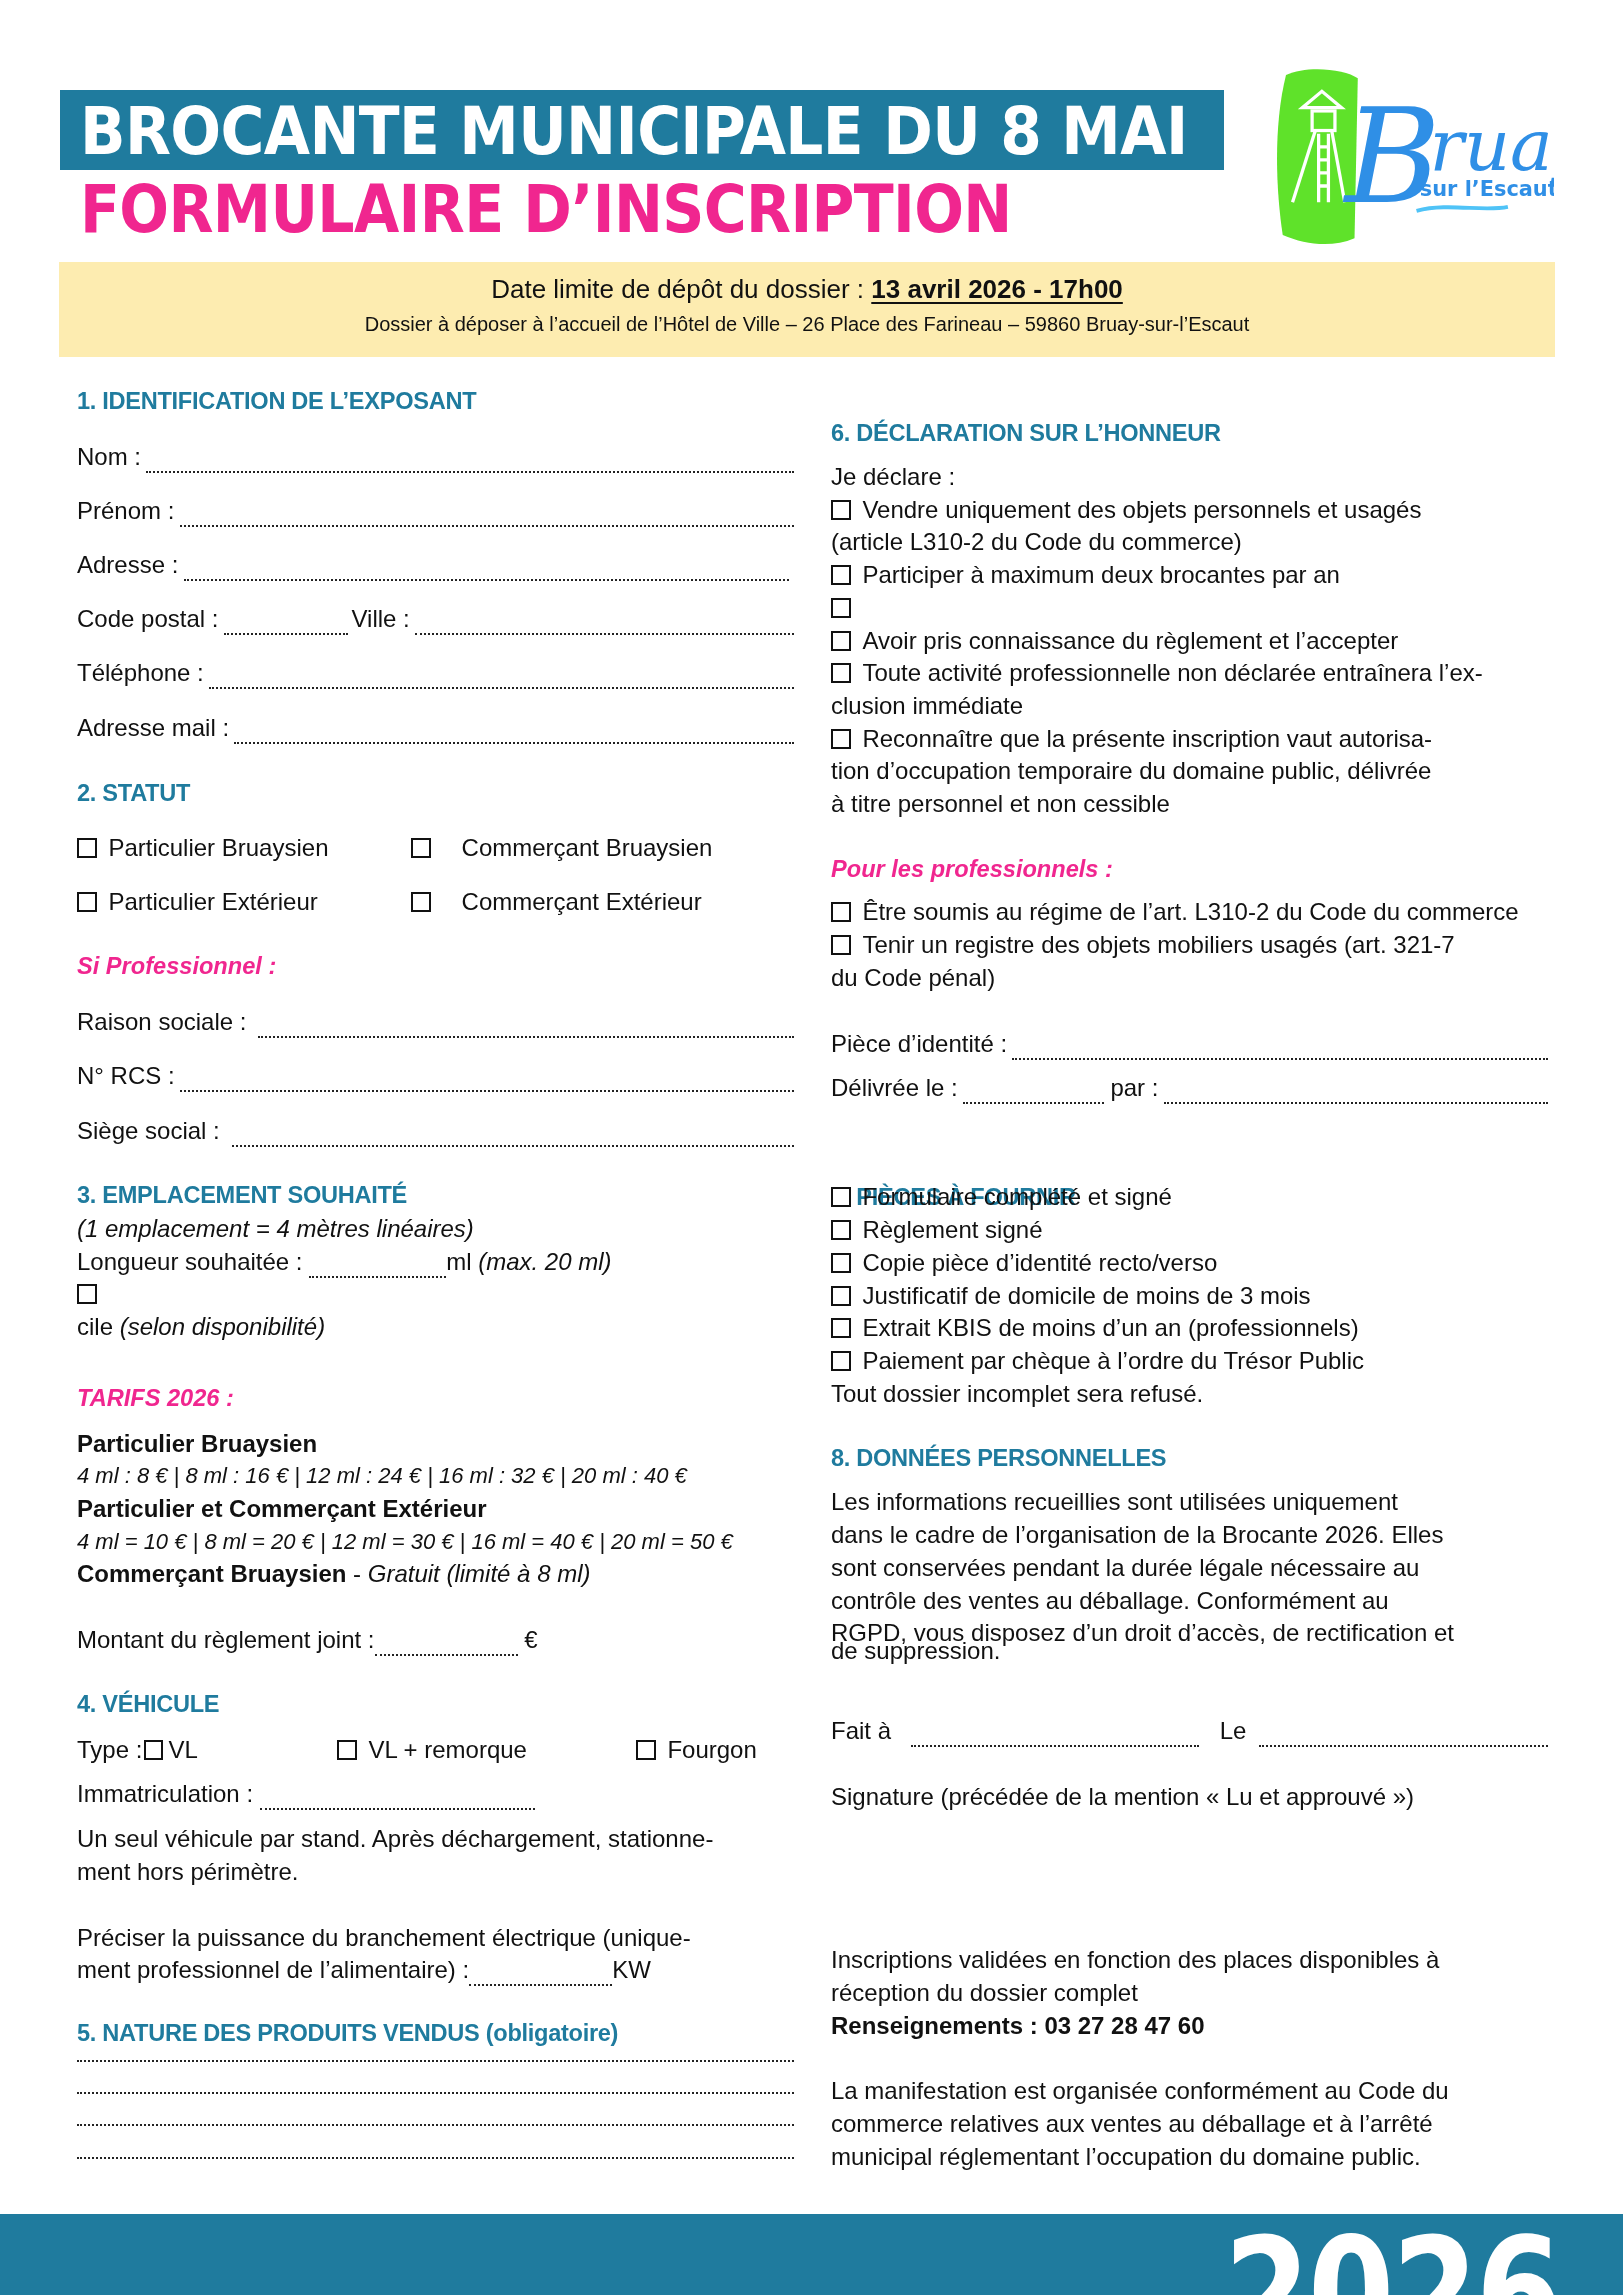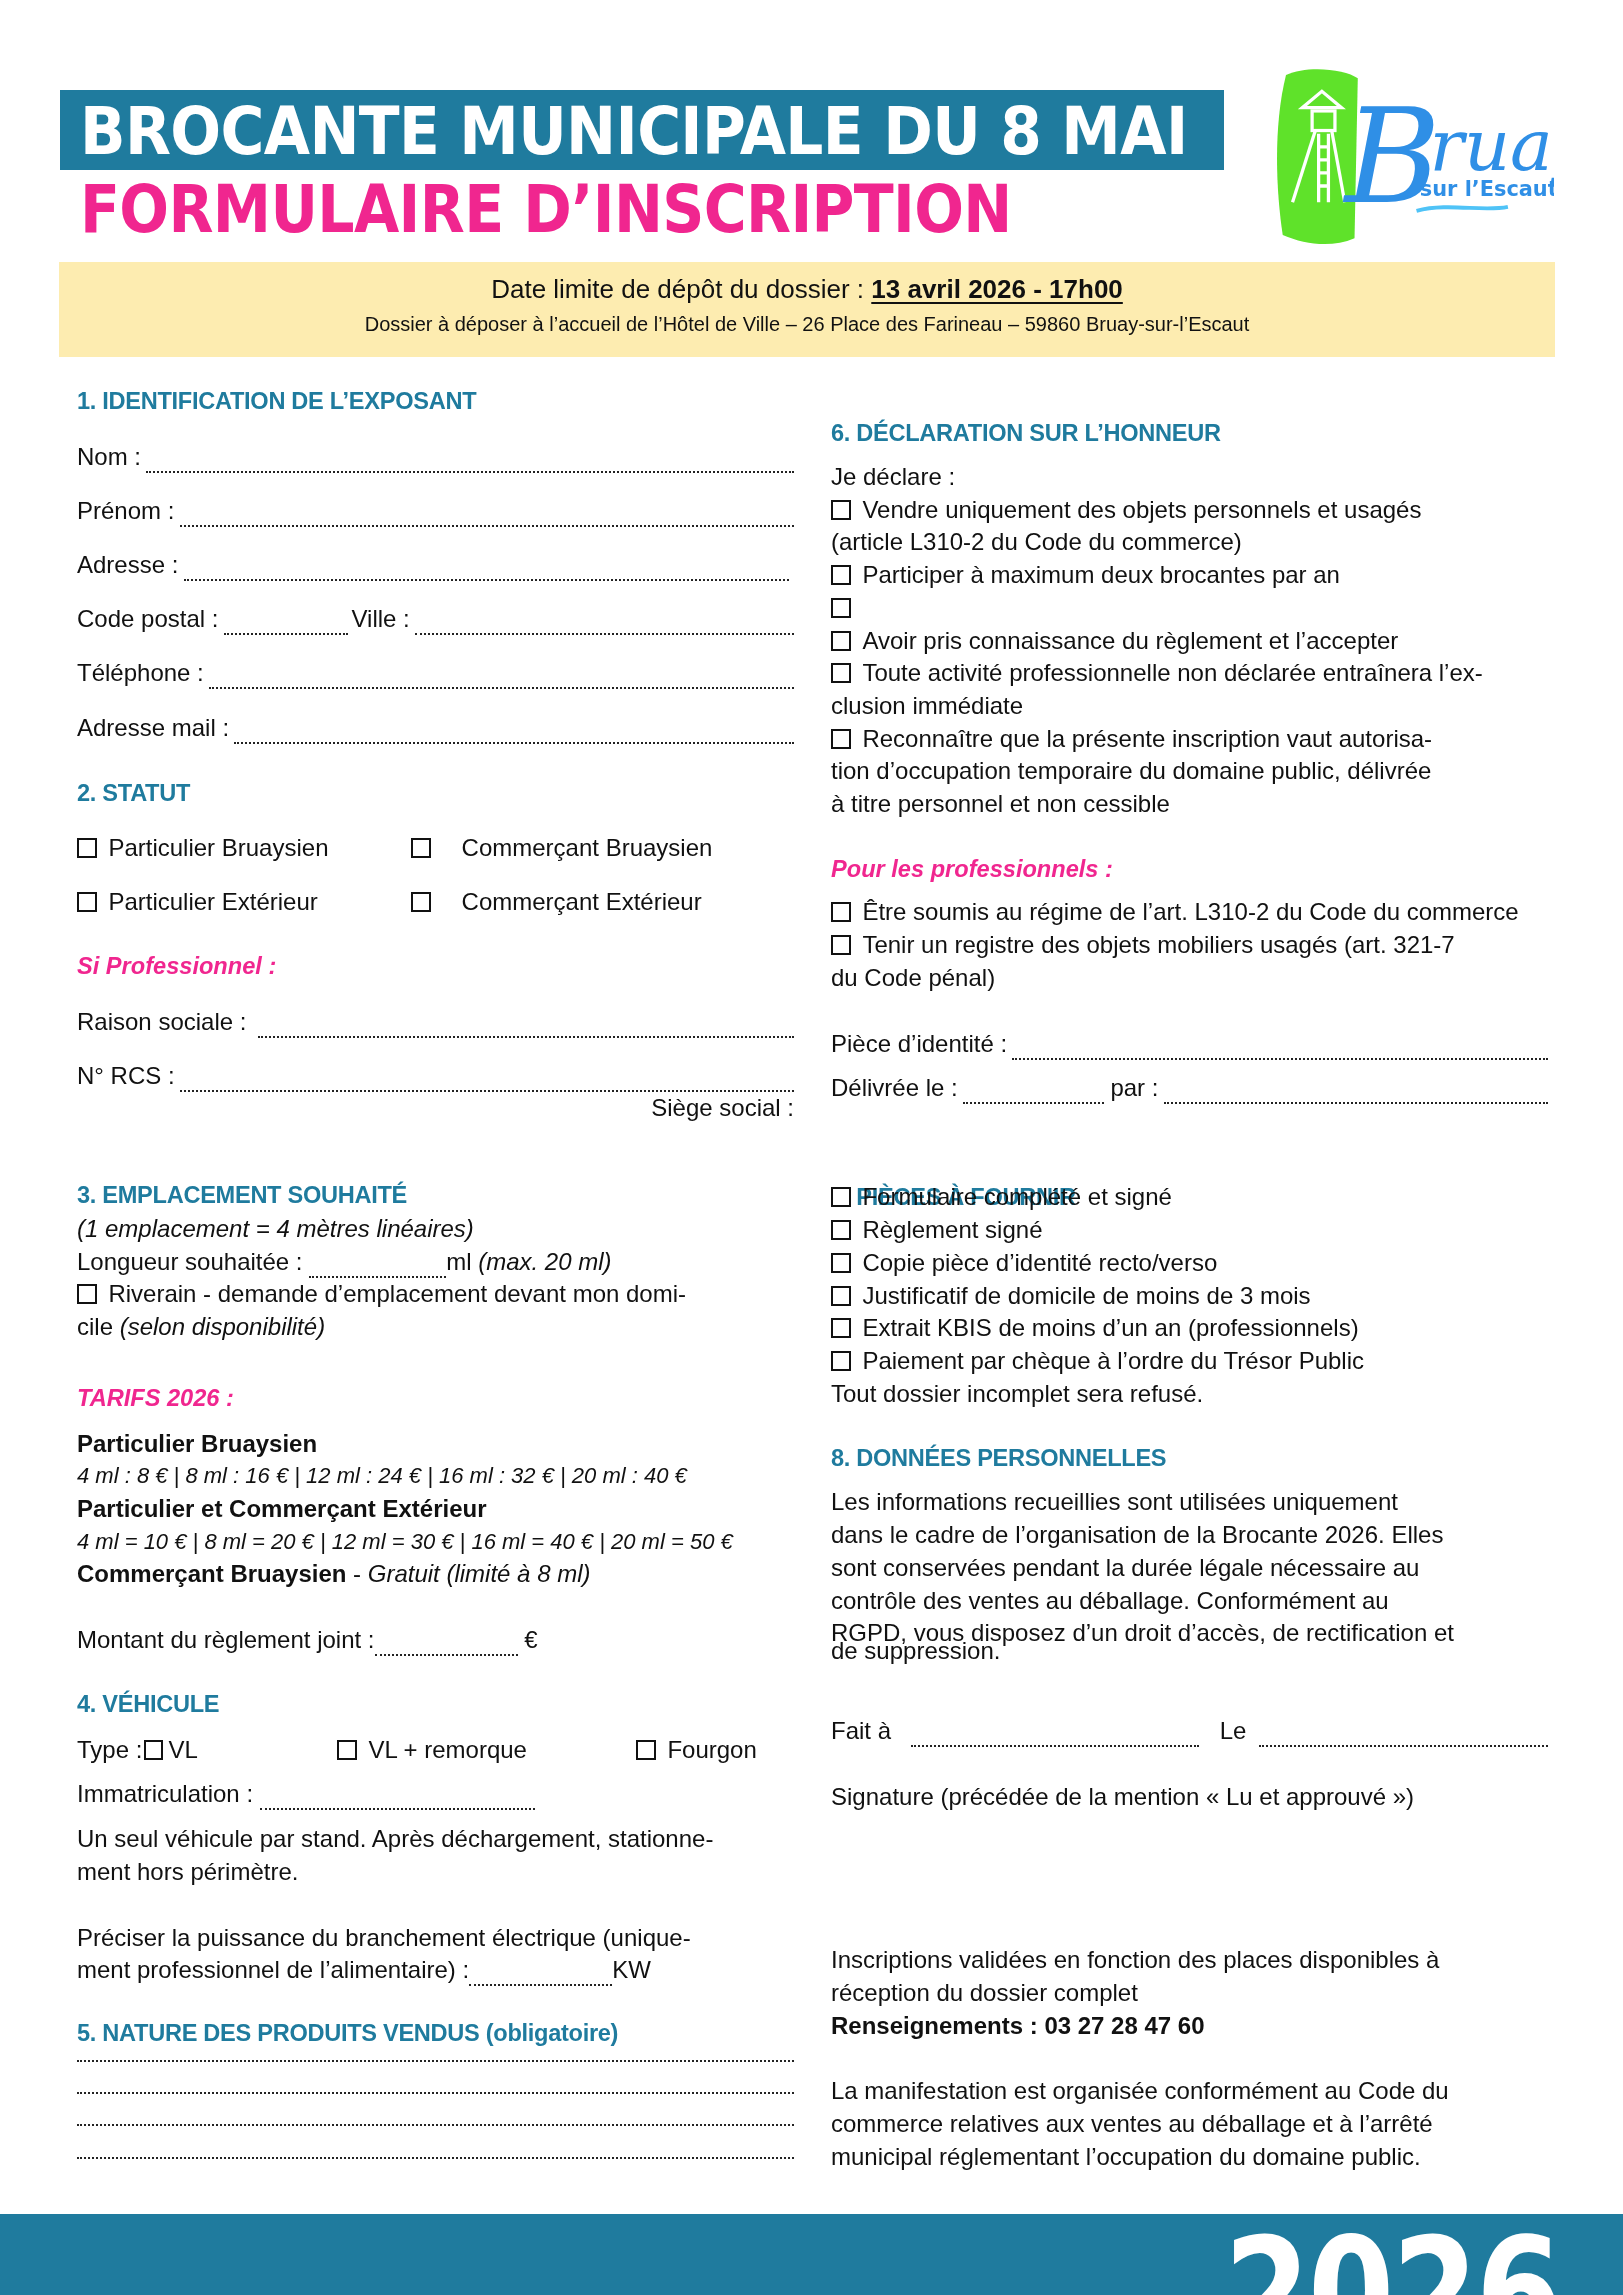--- a/index.html
+++ b/index.html
@@ -138,34 +138,34 @@
 
   <div class="abs pink-title" style="top:950px;">Si Professionnel :</div>
   <div class="abs field" style="top:1005px;">
     <span class="lbl">Raison sociale :</span>
       <span class="dots" style="margin-left:11.8px;"></span>
   </div>
   <div class="abs field" style="top:1059px;">
     <span class="lbl">N° RCS :</span>
       <span class="dots"></span>
   </div>
-  <div class="abs field" style="top:1091px;flex-direction:column;">
+  <div class="abs field" style="top:1114px;">
     <span class="lbl">Siège social :</span>
       <span class="dots" style="margin-left:11.8px;"></span>
   </div>
 
   <div class="abs section-title" style="top:1179px;">3. EMPLACEMENT SOUHAITÉ</div>
   <div class="abs it" style="top:1212px;">(1 emplacement = 4 mètres linéaires)</div>
   <div class="abs" style="top:1245px;">
     <span>Longueur souhaitée :</span>
     <span class="dots-fixed" style="width:137px;"></span><span>ml</span>
     <span class="it">(max. 20 ml)</span>
   </div>
   <div class="abs" style="top:1277px;">
-    <span class="cb"></span><span>Riverain - demande d’emplacement devant mon domi-</span>
+    <span class="cb"></span>
   </div>
   <div class="abs" style="top:1310px;">
     <span>cile </span><span class="it">(selon disponibilité)</span>
   </div>
 
   <div class="abs pink-title" style="top:1382px;">TARIFS 2026 :</div>
   <div class="abs b" style="top:1427px;">Particulier Bruaysien</div>
   <div class="abs it" style="top:1459px; font-size:22px;">4 ml : 8 € | 8 ml : 16 € | 12 ml : 24 € | 16 ml : 32 € | 20 ml : 40 €</div>
   <div class="abs b" style="top:1492px;">Particulier et Commerçant Extérieur</div>
   <div class="abs it" style="top:1525px; font-size:22px;">4 ml = 10 € | 8 ml = 20 € | 12 ml = 30 € | 16 ml = 40 € | 20 ml = 50 €</div>

